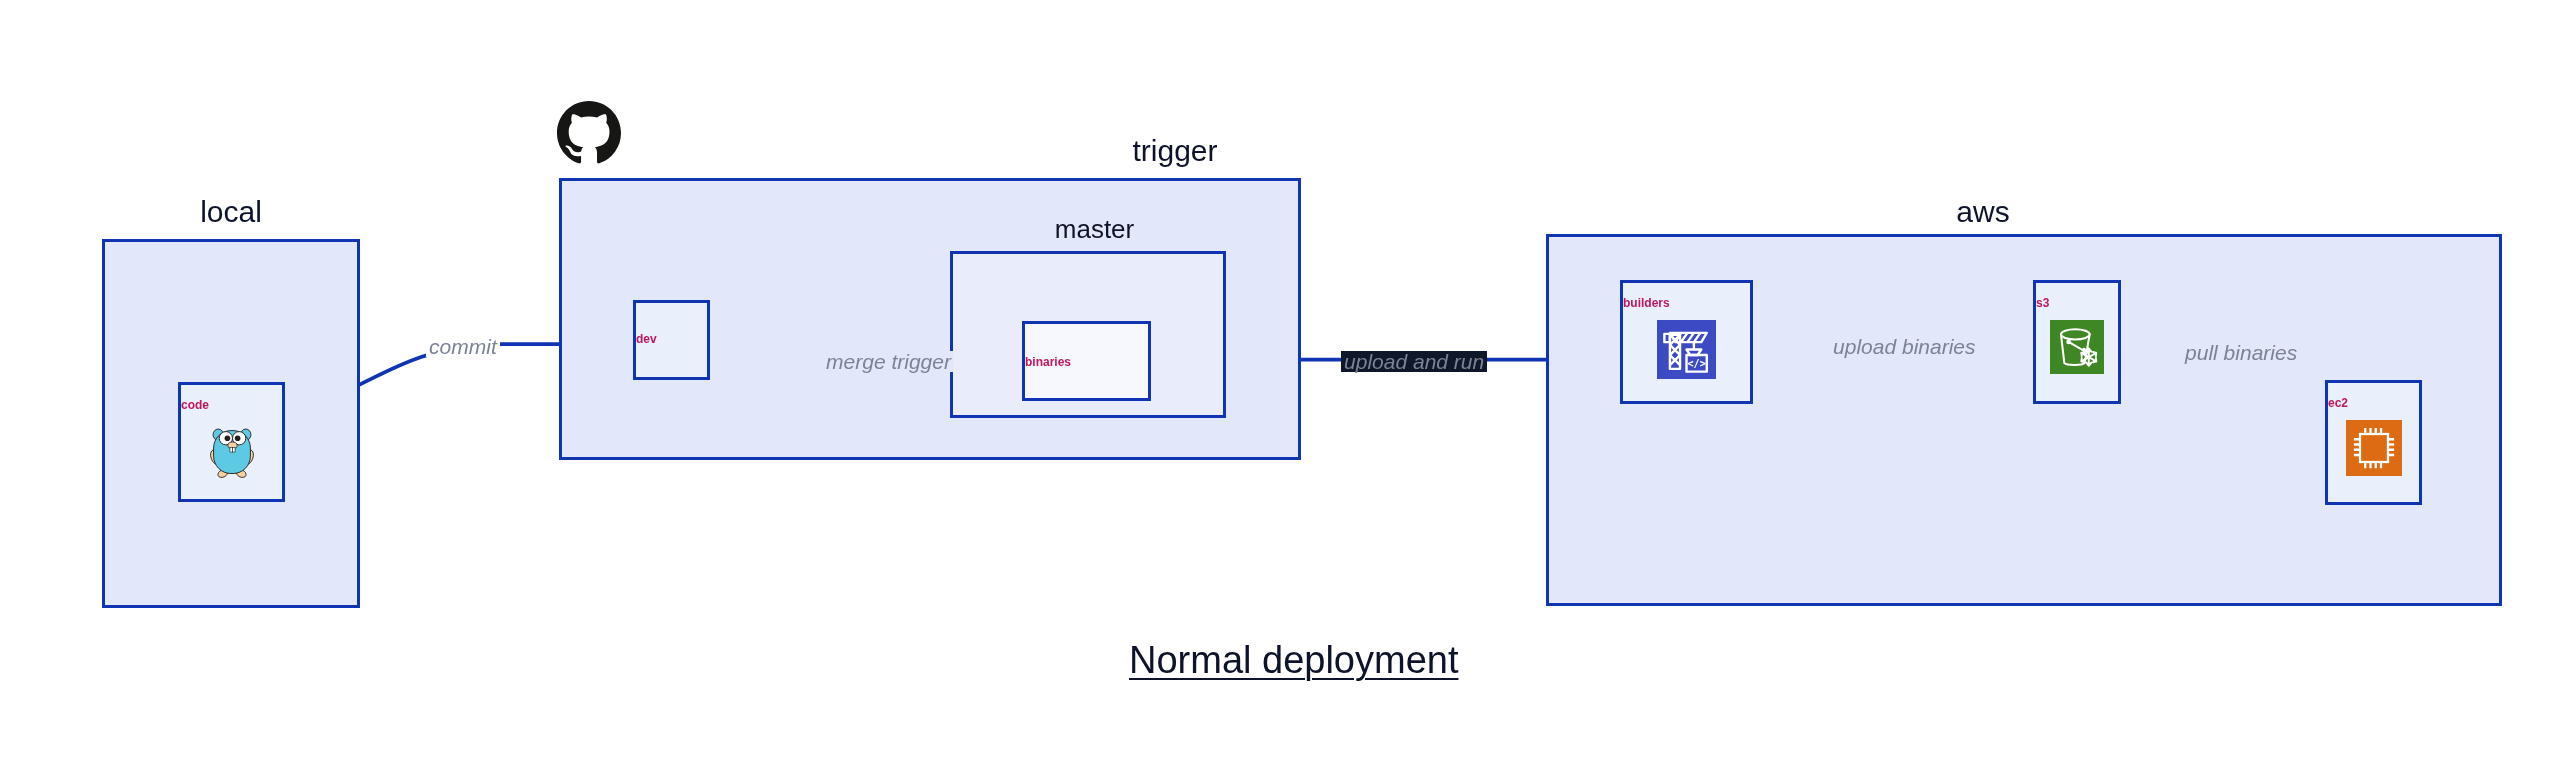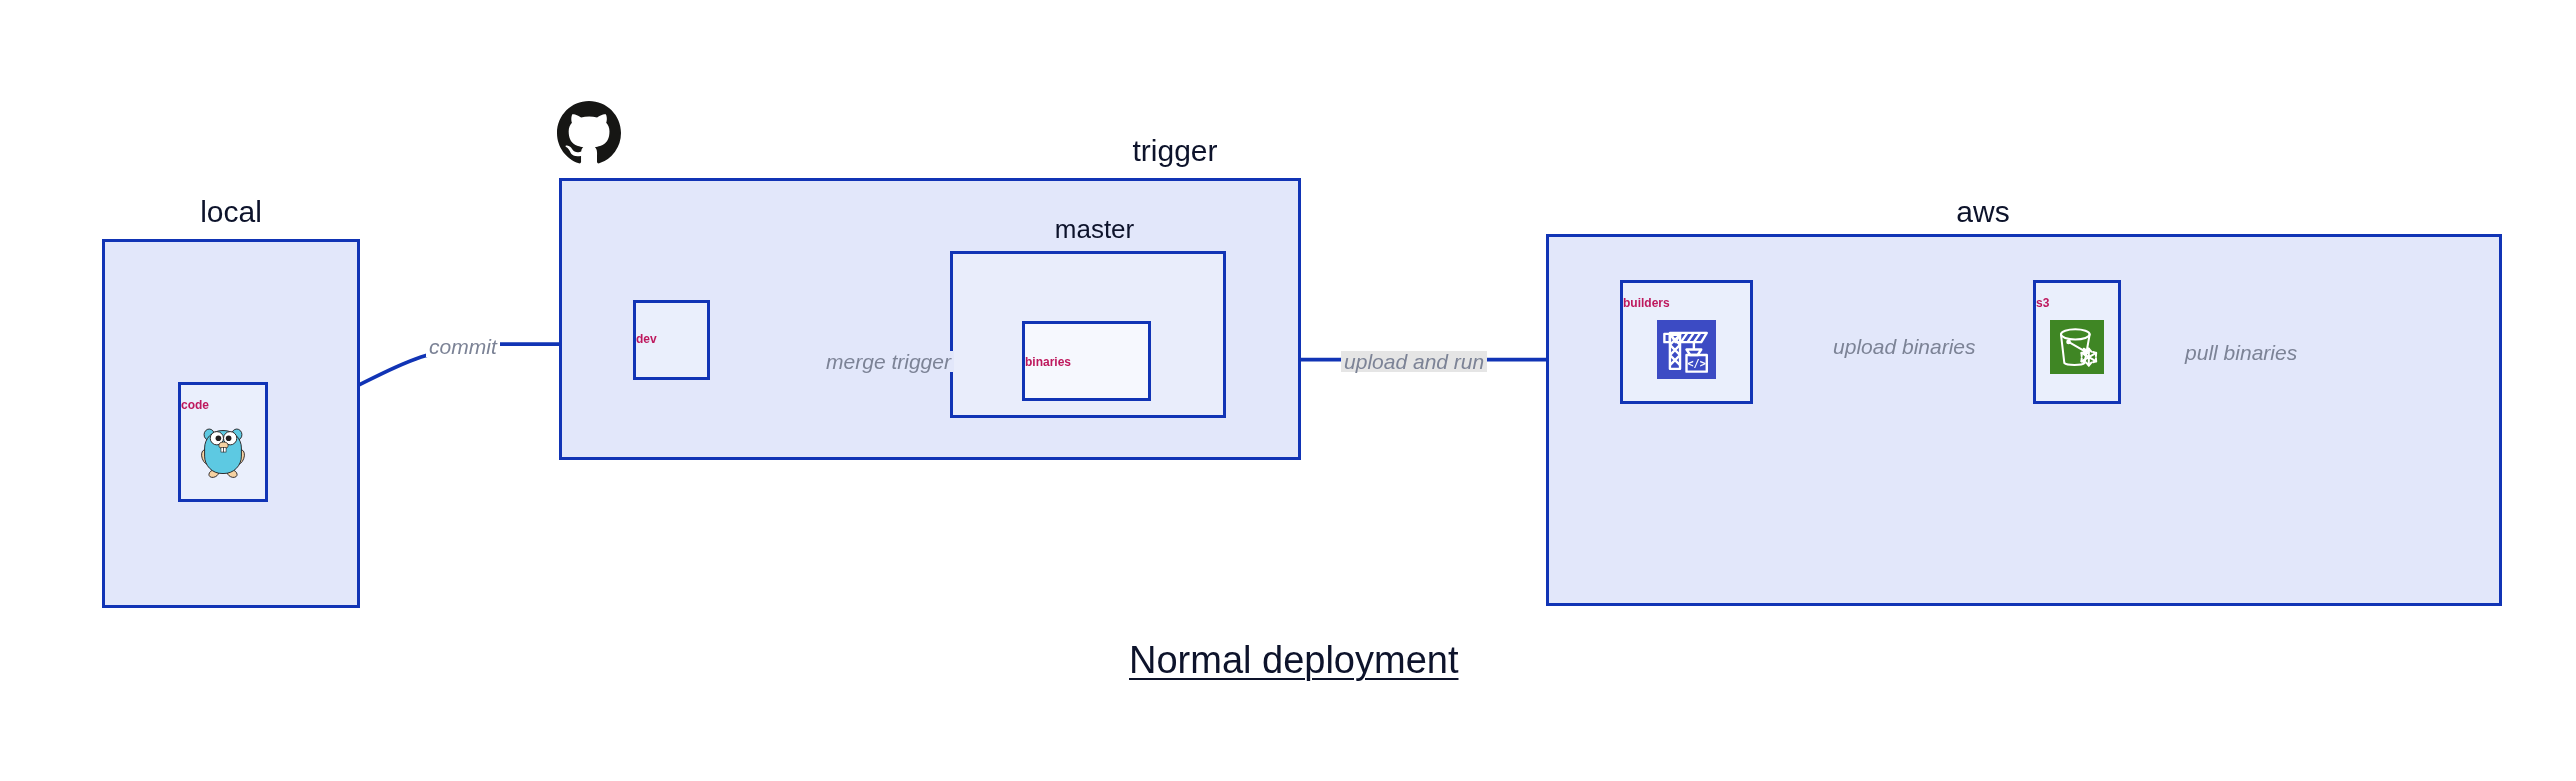--- a/index.html
+++ b/index.html
@@ -131,21 +131,21 @@
 
     <path d="M 3404 668 L 3946 668" fill="none" stroke="#1134b5" stroke-width="7" marker-end="url(#arrowhead)"></path>
 
     <path d="M 4072 660 C 4180 660 4230 690 4290 720 C 4380 768 4440 800 4512 830" fill="none" stroke="#1134b5" stroke-width="7" marker-end="url(#arrowhead)"></path>
   </svg>
 
   <div class="group-label" style="left:102px; top:197px; width:258px;">local</div>
 
   <div class="group-box" style="left:102px; top:239px; width:258px; height:369px;"></div>
 
-  <div class="node-box" style="left:178px; top:382px; width:90px; height:120px;">
+  <div class="node-box" style="left:178px; top:382px; width:107px; height:120px;">
     <div class="node-title" style="top:14px;">code</div>
     <div class="node-icon-wrap" style="top:37px;">
       <svg width="46" height="56" viewBox="0 0 90 108" aria-hidden="true">
 
         <ellipse cx="13" cy="68" rx="9" ry="15" fill="#f6d2a2" stroke="#231f20" stroke-width="1.6" transform="rotate(-20 13 68)"></ellipse>
         <ellipse cx="77" cy="68" rx="9" ry="15" fill="#f6d2a2" stroke="#231f20" stroke-width="1.6" transform="rotate(20 77 68)"></ellipse>
 
         <ellipse cx="27" cy="100" rx="10" ry="7" fill="#f6d2a2" stroke="#231f20" stroke-width="1.6" transform="rotate(-25 27 100)"></ellipse>
         <ellipse cx="63" cy="100" rx="10" ry="7" fill="#f6d2a2" stroke="#231f20" stroke-width="1.6" transform="rotate(25 63 100)"></ellipse>
 
@@ -240,26 +240,45 @@
             <path d="M0,-10 L0,10 M-8.7,-5 L8.7,5 M-8.7,5 L8.7,-5"></path>
             <path d="M0,-10 L-3,-6.5 M0,-10 L3,-6.5 M0,10 L-3,6.5 M0,10 L3,6.5"></path>
             <path d="M-8.7,-5 L-8.4,-1.2 M-8.7,-5 L-5,-6 M8.7,5 L8.4,1.2 M8.7,5 L5,6"></path>
             <path d="M-8.7,5 L-8.4,1.2 M-8.7,5 L-5,6 M8.7,-5 L8.4,-1.2 M8.7,-5 L5,-6"></path>
           </g>
         </g>
       </svg>
     </div>
   </div>
 
+  <div class="node-box" style="left:2325px; top:380px; width:97px; height:125px;">
+    <div class="node-title" style="top:14.4px;">ec2</div>
+    <div class="node-icon-wrap" style="top:37px;">
+      <svg width="56" height="56" viewBox="0 0 64 64" aria-hidden="true">
+        <rect x="0" y="0" width="64" height="64" fill="#dd6b14"></rect>
+        <g stroke="#ffffff" stroke-width="2.6" fill="none">
+          <rect x="16" y="16" width="32" height="32"></rect>
+
+          <path d="M22 16 L22 9 M28 16 L28 9 M34 16 L34 9 M40 16 L40 9"></path>
+
+          <path d="M22 48 L22 55 M28 48 L28 55 M34 48 L34 55 M40 48 L40 55"></path>
+
+          <path d="M16 22 L9 22 M16 28 L9 28 M16 34 L9 34 M16 40 L9 40"></path>
+
+          <path d="M48 22 L55 22 M48 28 L55 28 M48 34 L55 34 M48 40 L55 40"></path>
+        </g>
+      </svg>
+    </div>
+  </div>
 
   <div class="edge-label" style="left:426px; top:336px; background:#ffffff; padding:0 3.1px;">commit</div>
 
   <div class="edge-label" style="left:823px; top:351px; background:#e2e7fa; padding:0 3.1px;">merge trigger</div>
 
-  <div class="edge-label" style="left:1341px; top:351px; background:#e5e5e5; padding:0 3.1px;">upload and run</div>
+  <div class="edge-label" style="left:1341px; top:351px; background:#0f172a; padding:0 3.1px;">upload and run</div>
 
   <div class="edge-label" style="left:1830px; top:336px; background:#e2e7fa; padding:0 3.1px;">upload binaries</div>
 
   <div class="edge-label" style="left:2182px; top:342px; background:#e2e7fa; padding:0 3.1px;">pull binaries</div>
 
   <div class="diagram-title" style="left:1129px; top:641px;">Normal deployment</div>
 
 </div>
 
 

